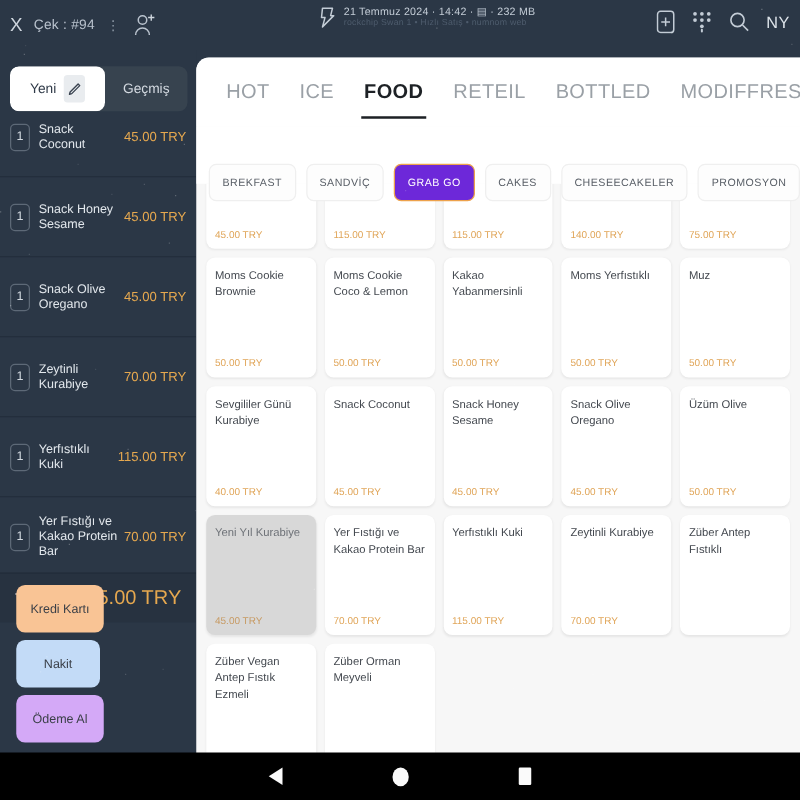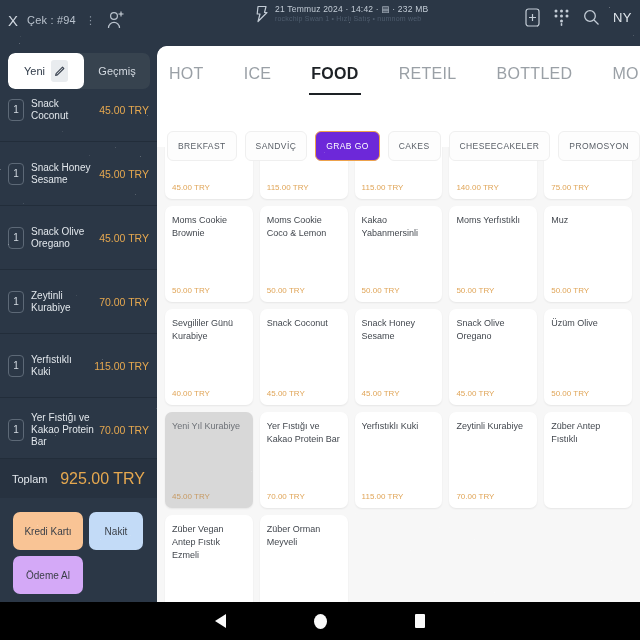--- a/index.html
+++ b/index.html
@@ -116,36 +116,37 @@
     position: absolute; left: 5px; bottom: 8px;
     width: 157px; padding: 0 8px;
     display: flex; flex-wrap: wrap; gap: 6px;
   }
   .pay-btn {
     height: 38px; border-radius: 7px;
     display: flex; align-items: center; justify-content: center;
     font-size: 10px; color: #3a3f47;
   }
   .pay-card { width: 70px; background: #f9c495; }
-  .pay-cash { width: 54px; background: #c3dbf7; }
+  .pay-cash { width: 67px; background: #c3dbf7; }
   .pay-take { width: 70px; background: #d4a9f7; }
 
   
   .main-panel {
     position: absolute; left: 157px; top: 46px;
     width: 483px; height: 557px;
     background: #f7f7f7;
     border-radius: 10px 0 0 0;
     overflow: hidden;
     z-index: 20;
   }
   .cat-bar {
     position: relative;
     height: 55px; background: #ffffff;
-    display: flex; align-items: center; gap: 16px;
+    display: flex; align-items: center; gap: 0px;
+    padding-left: 12px;
     border-radius: 10px 0 0 0;
     z-index: 5;
   }
   .cat {
     position: relative;
     padding: 0 12px; height: 55px;
     display: flex; align-items: center;
     font-size: 16px; color: #9aa0a6; letter-spacing: .3px;
     white-space: nowrap;
   }

